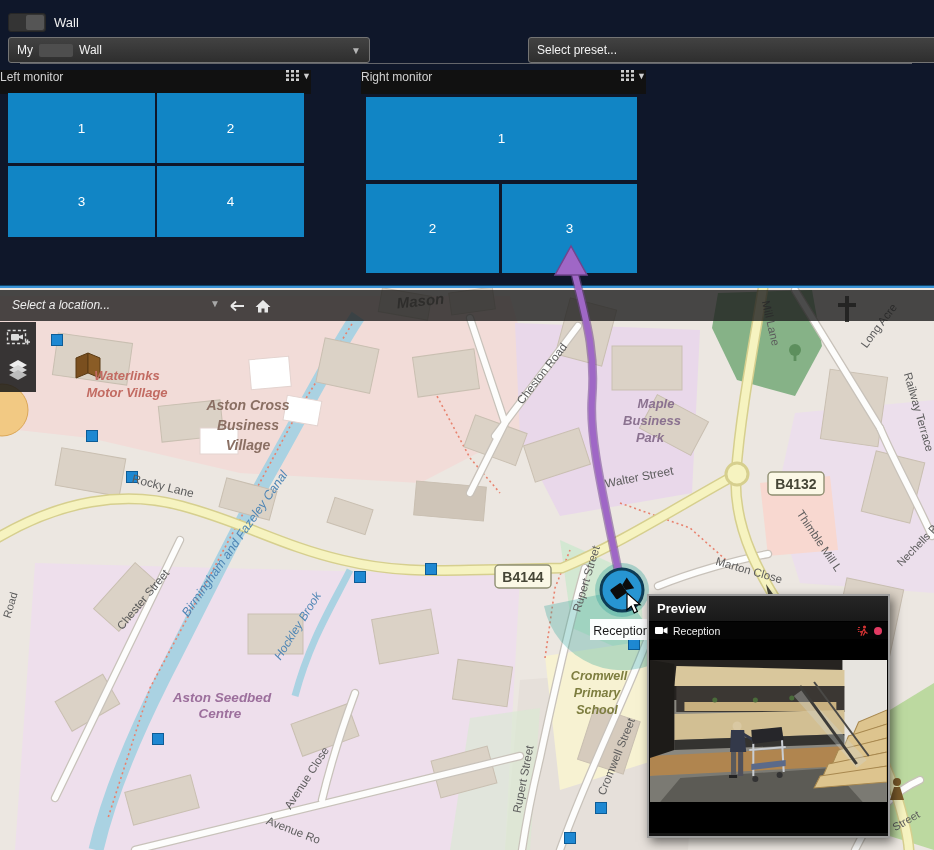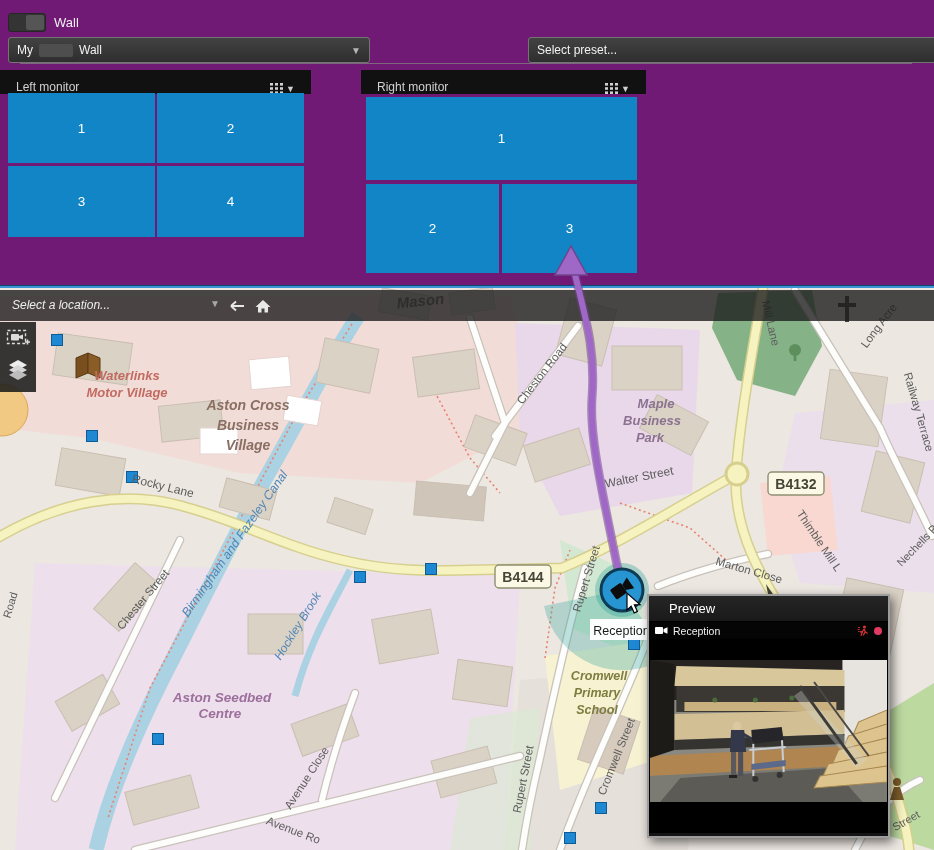--- a/index.html
+++ b/index.html
@@ -1,34 +1,34 @@
 <!DOCTYPE html>
 <html style="--tile-blue: #1185c5; --arrow-purple: #9f67c6; --arrow-purple-dark: #71458e; --marker-blue: #1e88d2; --fov-teal: #2aa198; --separator-blue: #3b93d8;"><head>
 <meta charset="utf-8">
 <style>
   html,body{margin:0;padding:0;background:#0d0d0d;}
   *{box-sizing:border-box;}
-  .stage{position:relative;width:934px;height:850px;background:#701a75;overflow:hidden;
+  .stage{position:relative;width:934px;height:850px;background:#0f172a;overflow:hidden;
          font-family:"Liberation Sans","DejaVu Sans",sans-serif;color:#e8e8e8;}
   
   .hdr-toggle{position:absolute;left:8px;top:13px;width:38px;height:19px;background:#343434;
               border:1px solid #262626;border-radius:3px;}
   .hdr-toggle .knob{position:absolute;right:1px;top:1px;width:18px;height:15px;background:#555;border-radius:2px;}
   .hdr-wall-label{position:absolute;left:54px;top:15px;font-size:13px;color:#f0f0f0;}
   .dropdown{position:absolute;top:37px;height:21px;border:1px solid #747474;border-radius:3px;
             background:linear-gradient(#424242,#2e2e2e);display:flex;align-items:center;
             padding:12px 8px;font-size:12px;color:#f2f2f2;cursor:default;}
   .dd-wall{left:8px;width:362px;}
   .dd-preset{left:528px;width:428px;}
   .dd-caret{margin-left:auto;color:#b5b5b5;font-size:10px;}
   .redact{display:inline-block;width:34px;height:13px;background:#4e4e4e;border-radius:2px;margin:0 6px 0 6px;}
   .hdr-rule{position:absolute;left:20px;top:63px;width:892px;height:0;border-top:1px solid #818181;opacity:.75;}
   
-  .mon-header{position:absolute;top:70px;height:24px;background:#111;display:flex;align-items:flex-end;
-              padding:0 16px;font-size:12px;color:#d2d2d2;}
+  .mon-header{position:absolute;top:70px;height:24px;background:#111;display:flex;align-items:flex-start;
+              padding:0 0;font-size:12px;color:#d2d2d2;}
   .mon-header.left{left:0;width:311px;}
   .mon-header.right{left:361px;width:285px;gap:23px;}
   .grid-btn{margin-left:auto;display:flex;align-items:center;gap:3px;cursor:pointer;}
   .grid-btn .caret{color:#cfcfcf;font-size:9px;}
   .tile{position:absolute;background:var(--tile-blue,#1185c5);color:#fff;font-size:13.5px;
         display:flex;align-items:center;justify-content:center;cursor:pointer;}
   .lm0{left:8px;top:93px;width:147px;height:70px;}
   .lm1{left:157px;top:93px;width:147px;height:70px;}
   .lm2{left:8px;top:166px;width:147px;height:71px;}
   .lm3{left:157px;top:166px;width:147px;height:71px;}
@@ -46,21 +46,21 @@
   .tb-back{left:226px;} .tb-home{left:252px;}
   .map-tools{position:absolute;left:0;top:322px;width:36px;height:70px;background:rgba(24,24,24,.86);
              display:flex;flex-direction:column;align-items:center;padding-top:3px;gap:6px;}
   .tool-btn{width:28px;height:26px;display:flex;align-items:center;justify-content:center;cursor:pointer;}
   
   .overlay-svg{position:absolute;left:0;top:0;width:934px;height:850px;pointer-events:none;}
   
   .preview{position:absolute;left:647px;top:594px;width:243px;height:244px;border:2px solid #9d9d9d;
            background:#141414;box-shadow:3px 4px 10px rgba(0,0,0,.55);}
   .pv-title{height:26px;background:linear-gradient(#262626,#191919);display:flex;align-items:center;
-            padding:0 20px;font-size:13px;font-weight:normal;color:#fff;border-bottom:1px solid #000;}
+            padding:0 8px;font-size:13px;font-weight:bold;color:#fff;border-bottom:1px solid #000;}
   .pv-cam-header{height:17px;background:#050505;display:flex;align-items:center;padding:0 6px;gap:5px;
                  font-size:10.5px;color:#f0f0f0;}
   .pv-ind{margin-left:auto;display:flex;align-items:center;gap:5px;}
   .rec-dot{width:8px;height:8px;border-radius:50%;background:#e23b63;}
   .pv-video{position:relative;height:194px;background:#000;}
   .pv-scene{position:absolute;left:1px;top:21px;width:237px;height:142px;}
 </style>
 </head>
 <body>
 

